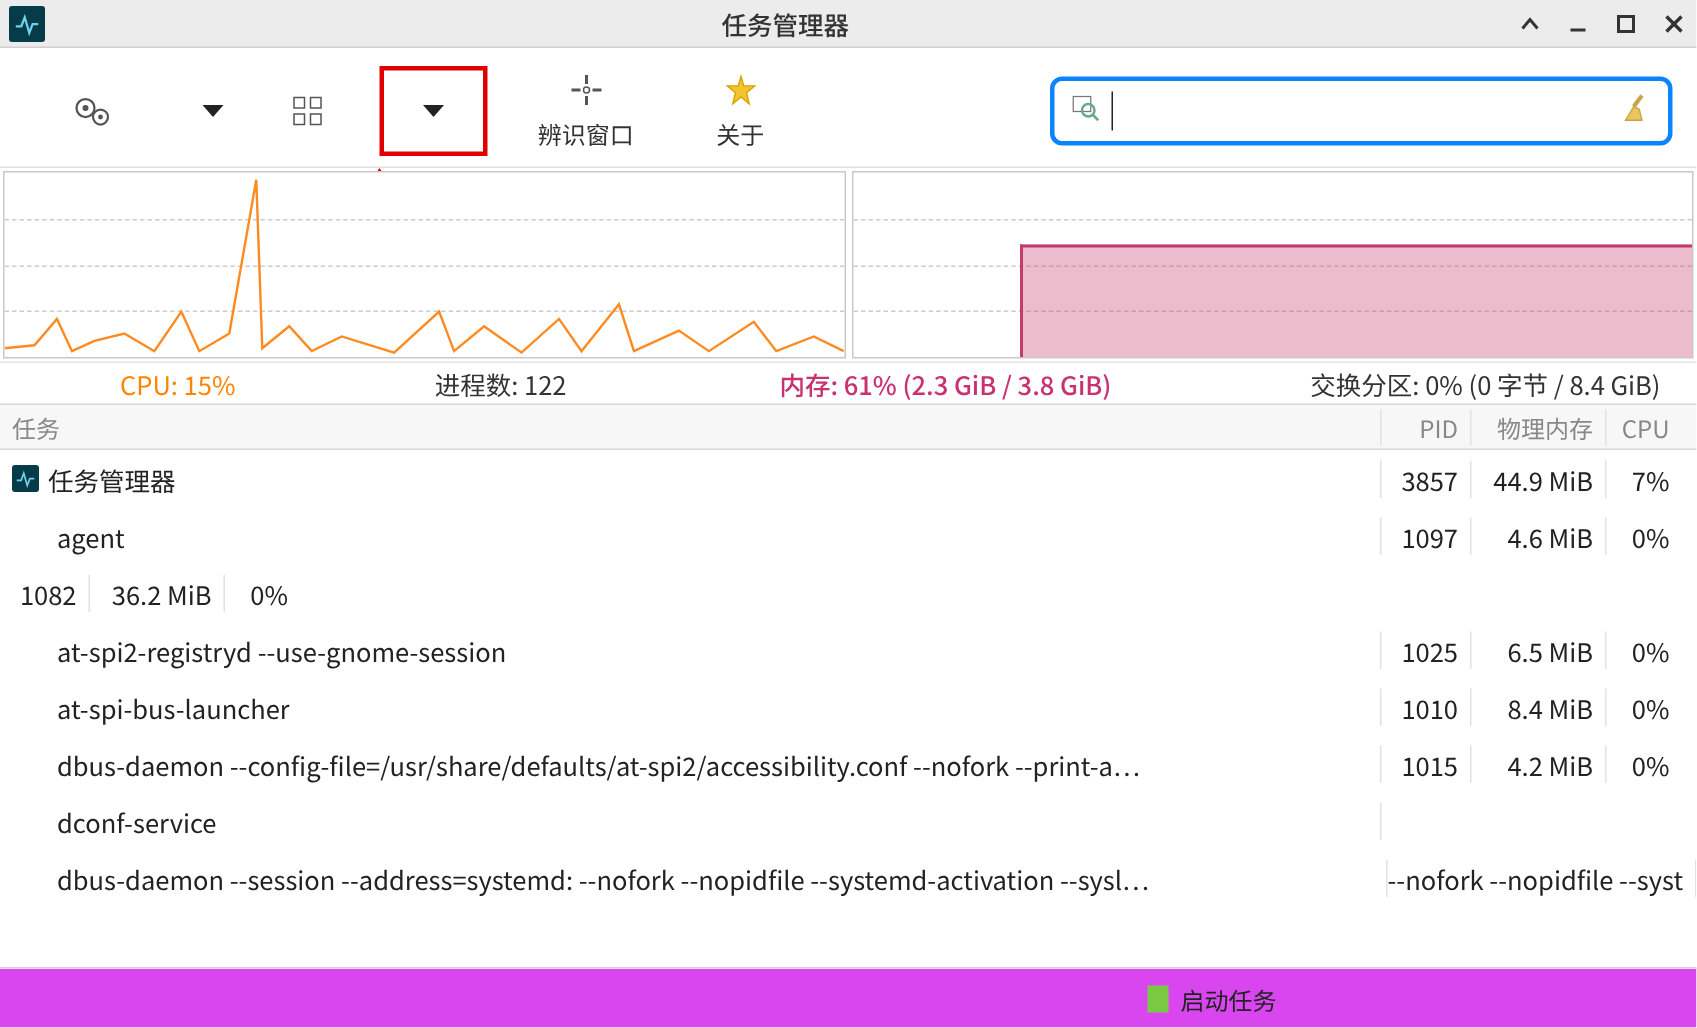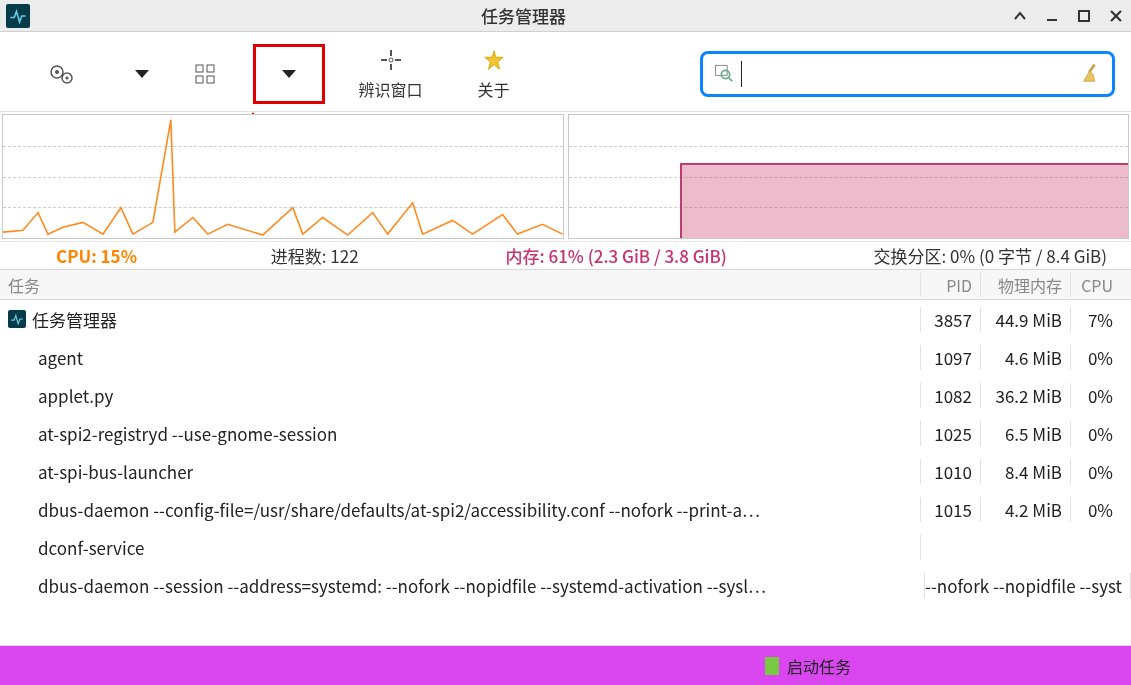--- a/index.html
+++ b/index.html
@@ -146,21 +146,21 @@
     border-left: 2px solid #c03c6e;
   }
   
   .statrow {
     display: flex;
     height: 28px;
     align-items: center;
     border-bottom: 1px solid #d8d8d8;
     font-size: 17px;
   }
-  .stat-cpu { flex: 1; text-align: left; padding-left: 56px; color: #ff8400; font-weight: 700; }
+  .stat-cpu { flex: 1; text-align: left; padding-left: 80px; color: #ff8400; font-weight: 400; }
   .stat-proc { flex: 1; text-align: left; color: #333; }
   .stat-mem { flex: 1.4; color: #c93272; font-weight: 500; text-align: left; padding-left: 20px; }
   .stat-swap { flex: 1.4; text-align: right; padding-right: 24px; color: #333; }
   
   .thead {
     display: flex;
     height: 30px;
     background: #f7f7f7;
     border-bottom: 1px solid #d8d8d8;
     font-size: 16px;
@@ -363,24 +363,20 @@
   <div class="trow">
     <div class="col-task">
         <div class="indent"></div>
         <span class="txt">agent</span>
       </div>
     <div class="col-pid">1097</div>
     <div class="col-rss">4.6 MiB</div>
     <div class="col-cpu">0%</div>
   </div>
   <div class="trow">
-    <div class="col-task">
-        <div class="indent"></div>
-        <span class="txt">applet.py</span>
-      </div>
     <div class="col-pid">1082</div>
     <div class="col-rss">36.2 MiB</div>
     <div class="col-cpu">0%</div>
   </div>
   <div class="trow">
     <div class="col-task">
         <div class="indent"></div>
         <span class="txt">at-spi2-registryd --use-gnome-session</span>
       </div>
     <div class="col-pid">1025</div>

